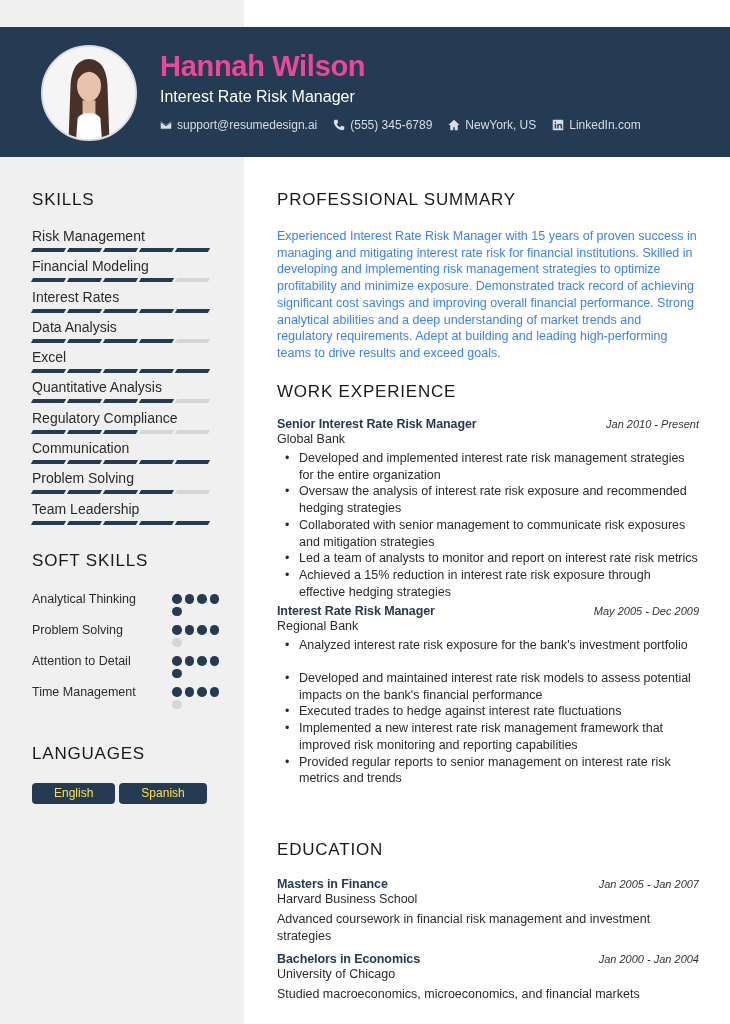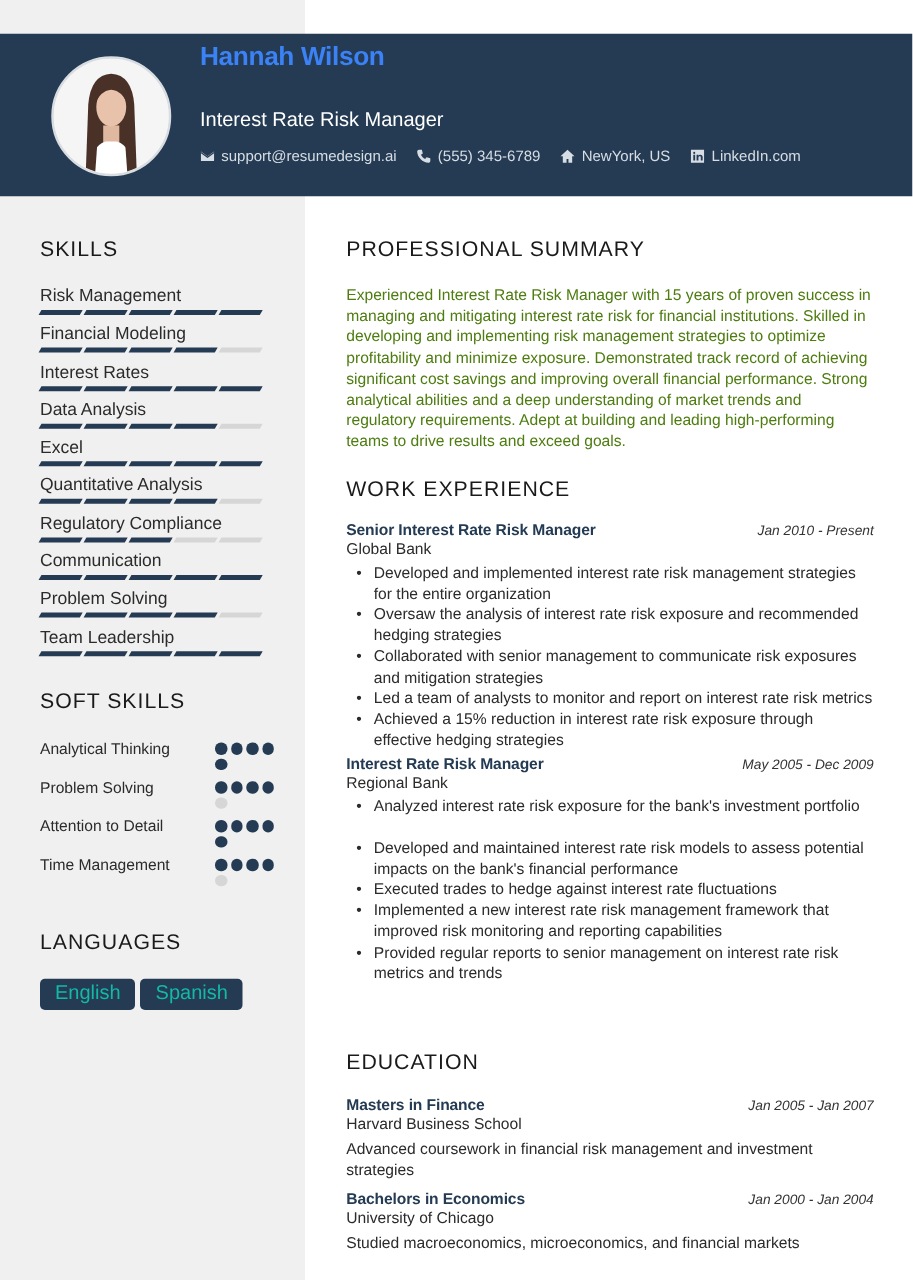--- a/index.html
+++ b/index.html
@@ -5,21 +5,21 @@
   * { box-sizing: border-box; margin: 0; padding: 0; }
   html, body { width: 730px; height: 1024px; overflow: hidden; background: #ffffff; }
   body { font-family: "Liberation Sans", "DejaVu Sans", sans-serif; color: #2b2b2b; position: relative; }
 
   .sidebar-bg { position: absolute; left: 0; top: 0; width: 244px; height: 1024px; background: #f0f0f0; }
   .header { position: absolute; left: 0; top: 27px; width: 730px; height: 130px; background: #243b53; }
 
   .photo { position: absolute; left: 41px; top: 45px; width: 96px; height: 96px; border-radius: 50%; background: #f4f4f4; border: 2px solid #d9dde2; overflow: hidden; }
   .photo svg { width: 100%; height: 100%; display: block; }
 
-  .name { position: absolute; left: 160px; top: 34px; font-size: 21px; font-weight: bold; color: #3b82f6; letter-spacing: -0.3px; }
+  .name { position: absolute; left: 160px; top: 50px; font-size: 29px; font-weight: bold; color: #ec4899; letter-spacing: -0.3px; }
   .title { position: absolute; left: 160px; top: 88px; font-size: 16px; color: #ffffff; }
   .contacts { position: absolute; left: 160px; top: 118px; display: flex; gap: 16px; font-size: 12px; color: #d7dde4; align-items: center; }
   .contact { display: flex; align-items: center; gap: 5px; }
   .contact svg { width: 12px; height: 12px; fill: #d7dde4; }
 
   .side { position: absolute; left: 32px; width: 190px; }
   .sec-title { font-size: 17px; font-weight: normal; letter-spacing: 0.8px; color: #1a1a1a; }
 
   .skills { top: 190px; }
   .skill { margin-top: 0; height: 30.3px; }
@@ -30,25 +30,25 @@
 
   .soft { top: 551px; }
   .soft-row { display: flex; justify-content: space-between; margin-bottom: 6px; }
   .soft-label { font-size: 12.5px; color: #2b2b2b; line-height: 16.5px; width: 110px; }
   .dots { width: 50px; display: flex; flex-wrap: wrap; gap: 3px; padding-top: 3px; }
   .dot { width: 9.5px; height: 9.5px; border-radius: 50%; background: #243b53; }
   .dot.off { background: #d6d6d6; }
 
   .langs { top: 744px; }
   .lang-list { display: flex; gap: 4px; margin-top: 19px; }
-  .lang { background: #243b53; color: #14b8a6; font-size: 16px; padding: 3px 12px 4px; border-radius: 4px; }
+  .lang { background: #243b53; color: #fde047; font-size: 12px; padding: 3px 22px 4px; border-radius: 4px; }
 
   .main { position: absolute; left: 277px; width: 422px; }
   .summary { top: 190px; }
-  .para { font-size: 12.5px; line-height: 16.7px; color: #4d7c0f; margin-top: 18px; }
+  .para { font-size: 12.5px; line-height: 16.7px; color: #3b82f6; margin-top: 18px; }
 
   .work { top: 382px; }
   .job { margin-top: 15px; }
   .job + .job { margin-top: 4px; }
   .job-head { display: flex; justify-content: space-between; align-items: baseline; }
   .job-title { font-size: 12.5px; color: #243b53; font-weight: bold; letter-spacing: -0.1px; }
   .job-date { font-size: 11px; font-style: italic; color: #333; }
   .job-org { font-size: 12.5px; color: #2b2b2b; margin-top: 1px; }
   ul.bullets { list-style: none; margin-top: 4px; padding-left: 22px; }
   ul.bullets li { position: relative; font-size: 12.5px; line-height: 16.7px; color: #2b2b2b; }

